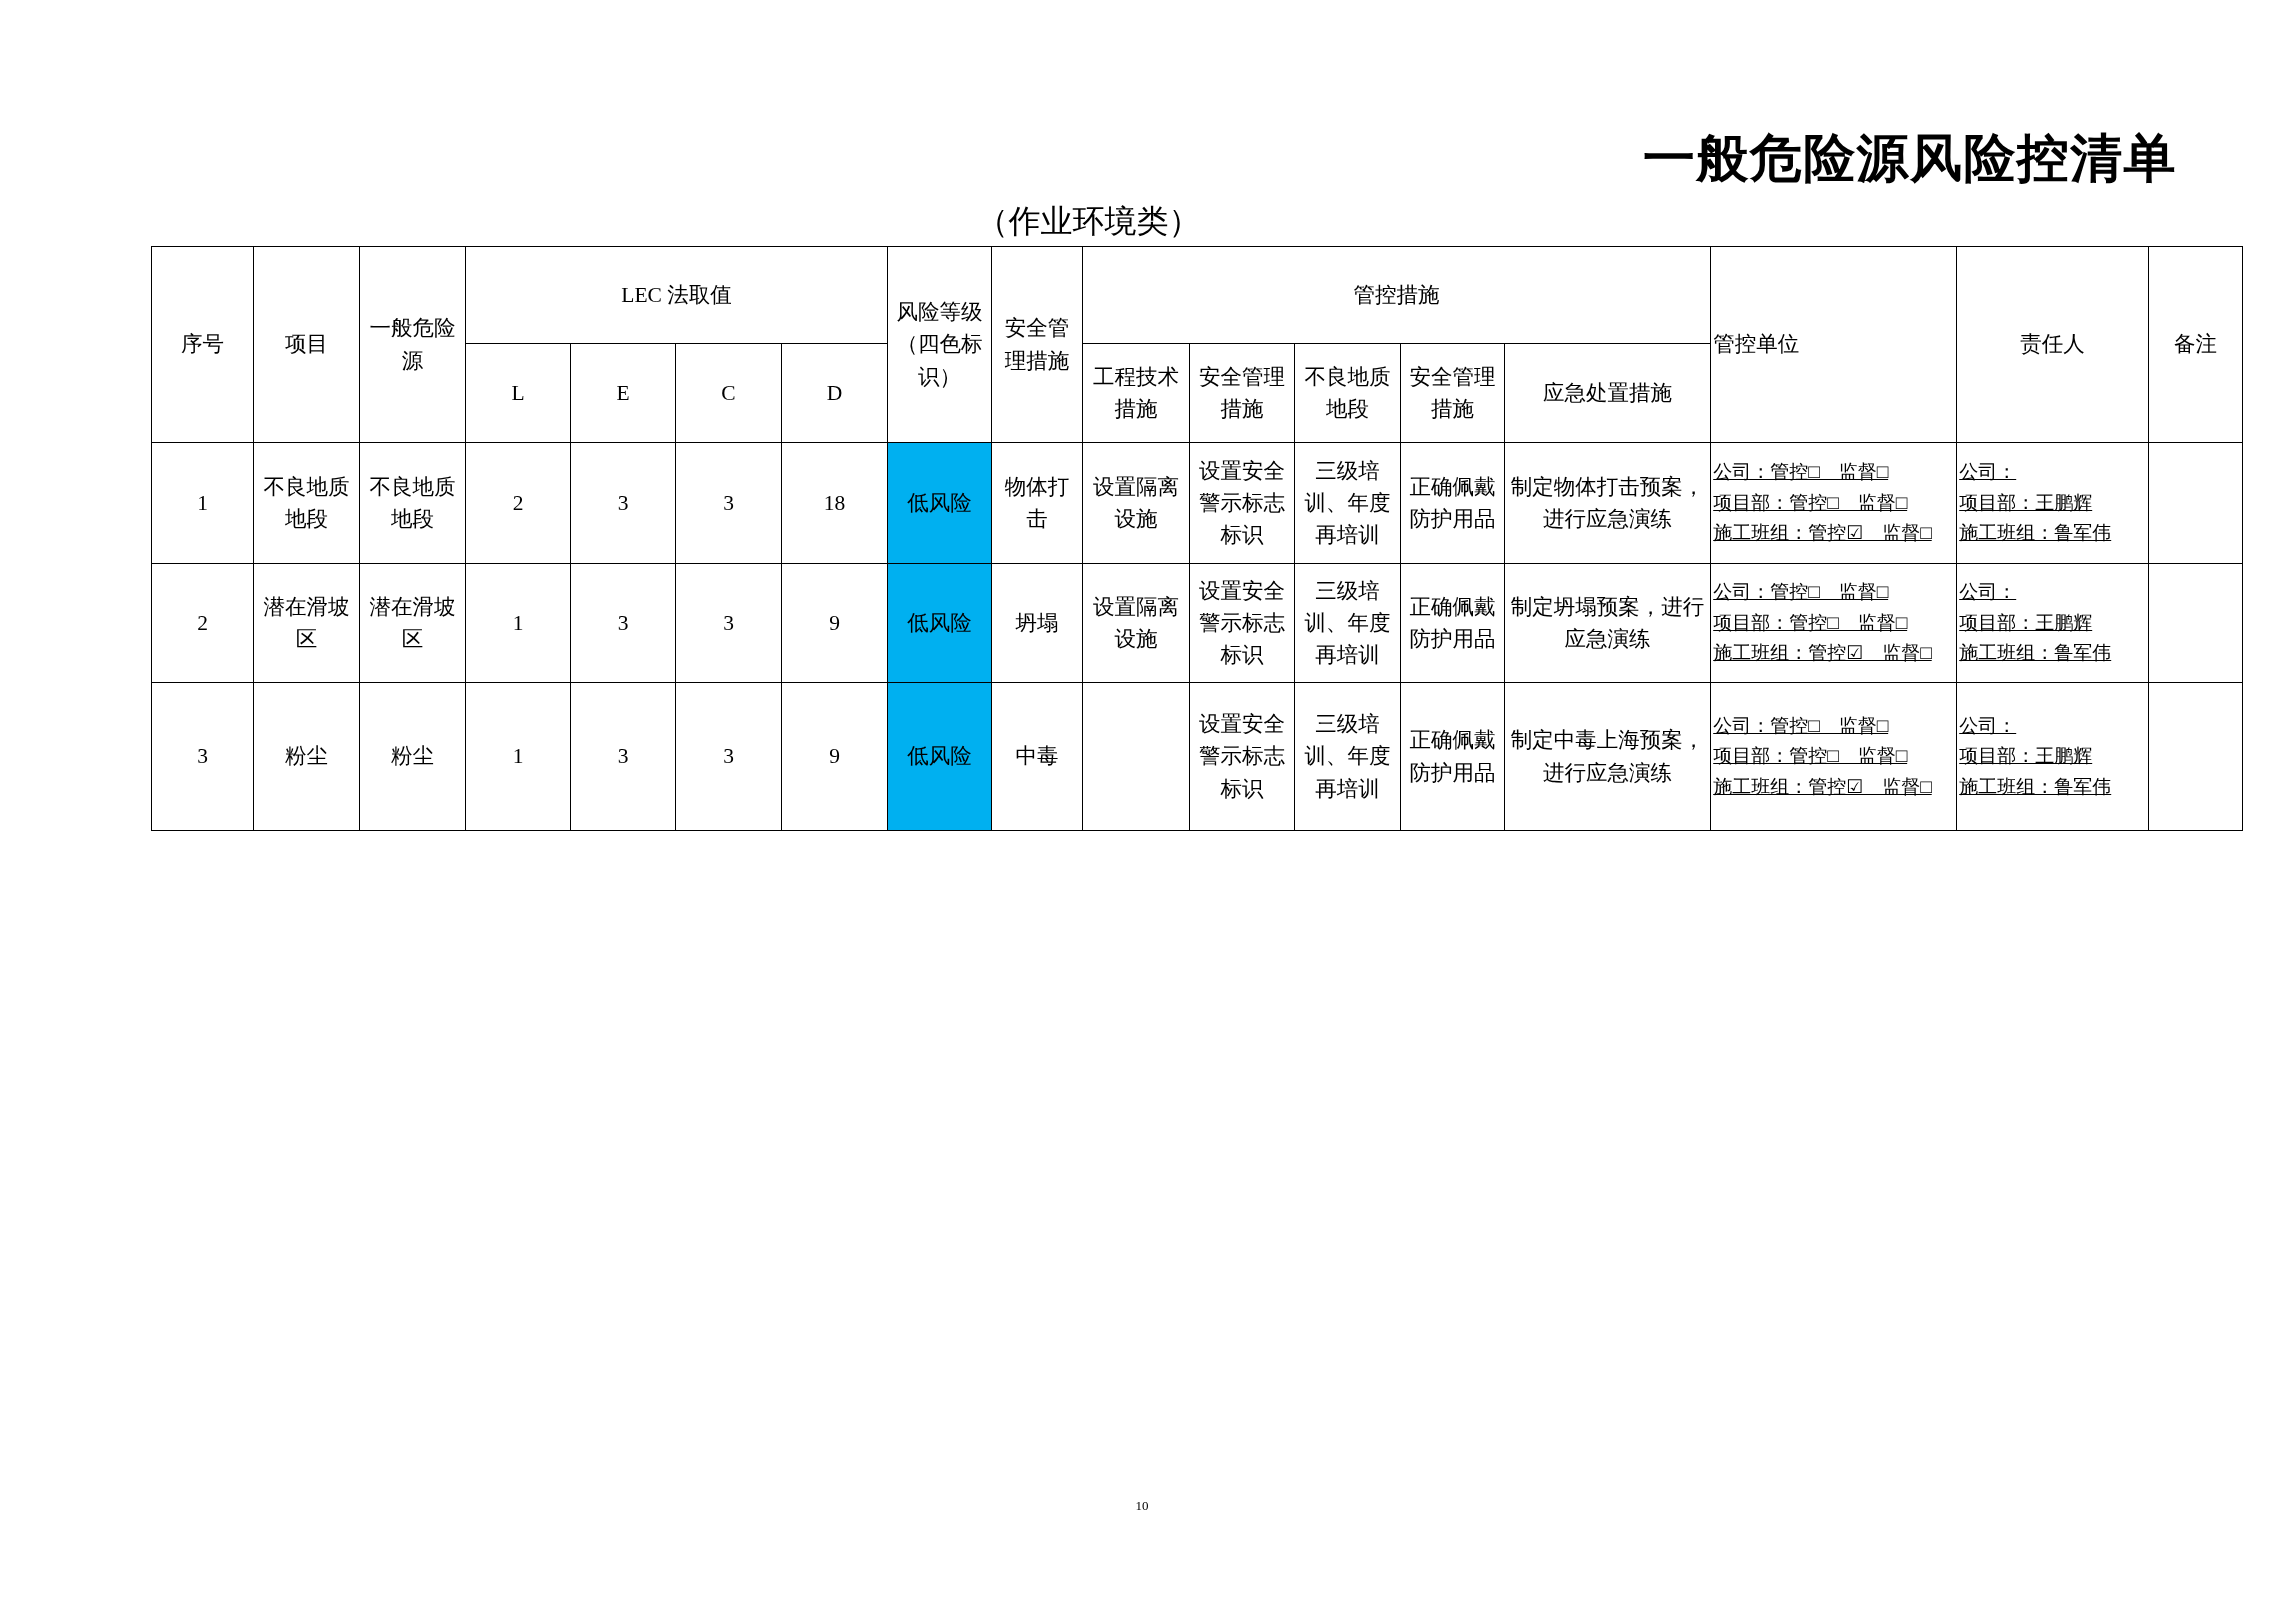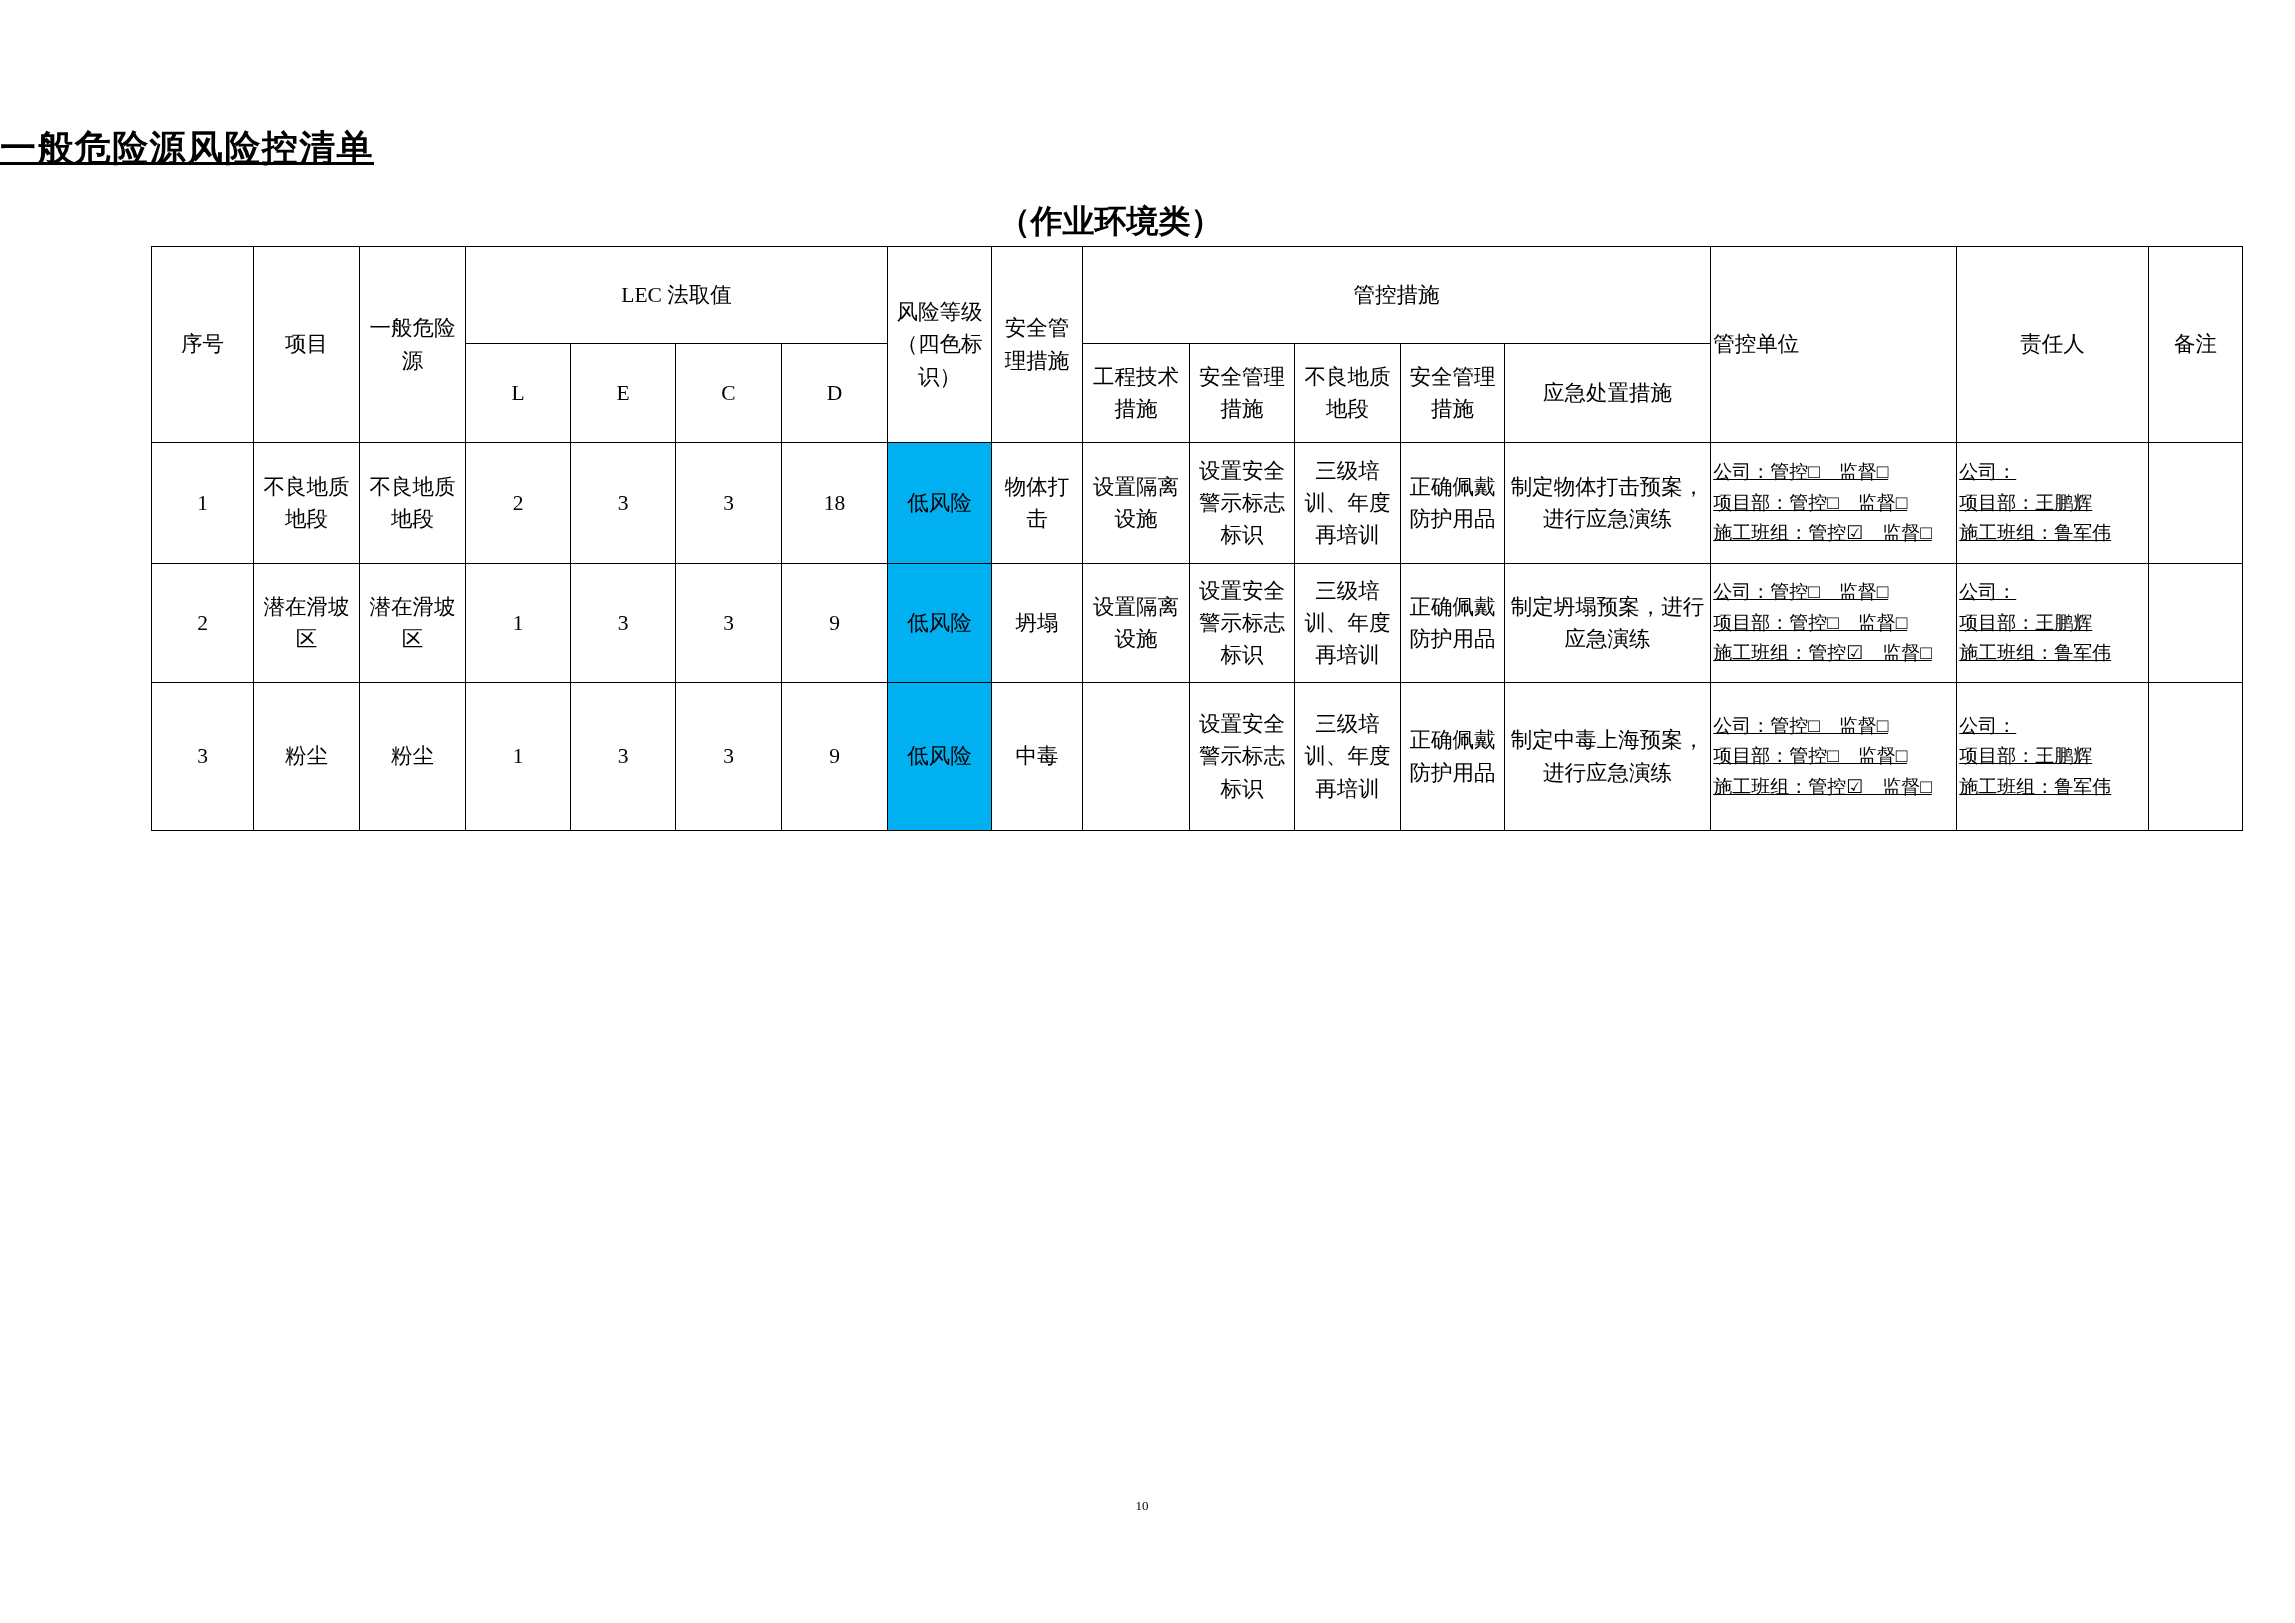--- a/index.html
+++ b/index.html
@@ -10,37 +10,35 @@
     height: 1624px;
     position: relative;
     font-family: "Liberation Serif", serif;
     color: #000;
   }
   .doc-title {
     position: absolute;
     top: 124px;
     left: 0;
     width: 2177px;
-    text-align: left;
+    text-align: right;
     font-family: "Liberation Sans", sans-serif;
     font-weight: bold;
-    font-size: 36px;
+    font-size: 52px;
     letter-spacing: 1.4px;
-    text-decoration: underline;
   }
   .doc-subtitle {
     position: absolute;
     top: 200px;
     left: 0;
     width: 2177px;
     text-align: center;
     font-family: "Liberation Sans", sans-serif;
-    font-weight: bold;
+    font-weight: normal;
     font-size: 32px;
-    margin-left: 22px;
   }
   table.risk-table {
     position: absolute;
     left: 151px;
     top: 246px;
     width: 2089px;
     border-collapse: collapse;
     table-layout: fixed;
   }
   .risk-table th, .risk-table td {

